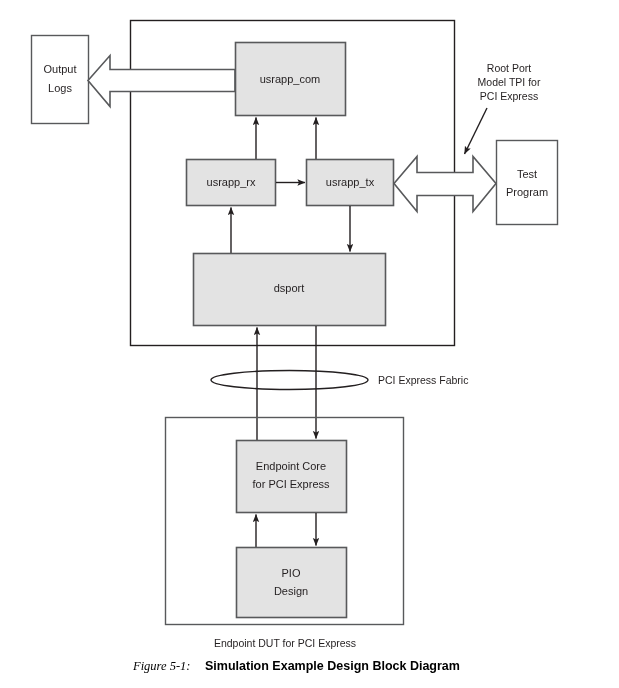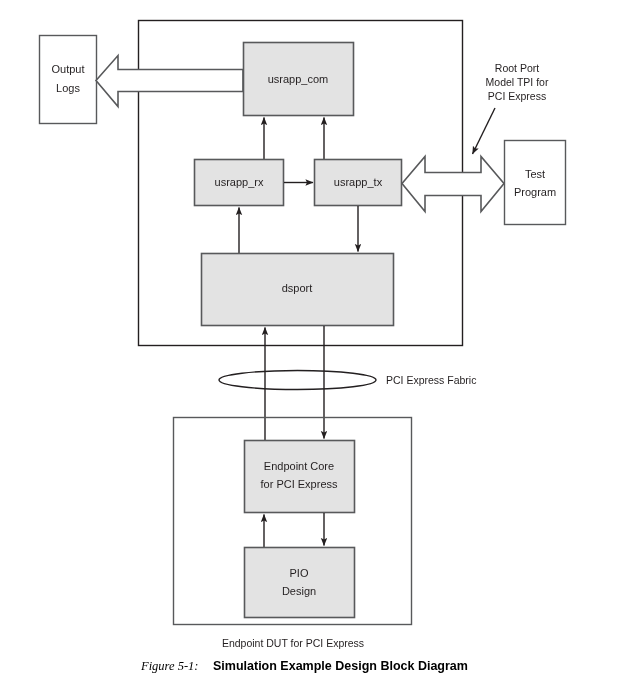--- a/index.html
+++ b/index.html
@@ -10,21 +10,21 @@
   body {
     width: 619px;
     height: 688px;
     font-family: "Liberation Sans", sans-serif;
     color: #231f20;
     position: relative;
     overflow: hidden;
   }
   #figure-root {
     position: absolute;
-    left: 8px;
+    left: 0;
     top: 0;
     width: 573px;
     height: 688px;
   }
   svg.diagram {
     position: absolute;
     left: 0;
     top: 0;
     width: 619px;
     height: 688px;

